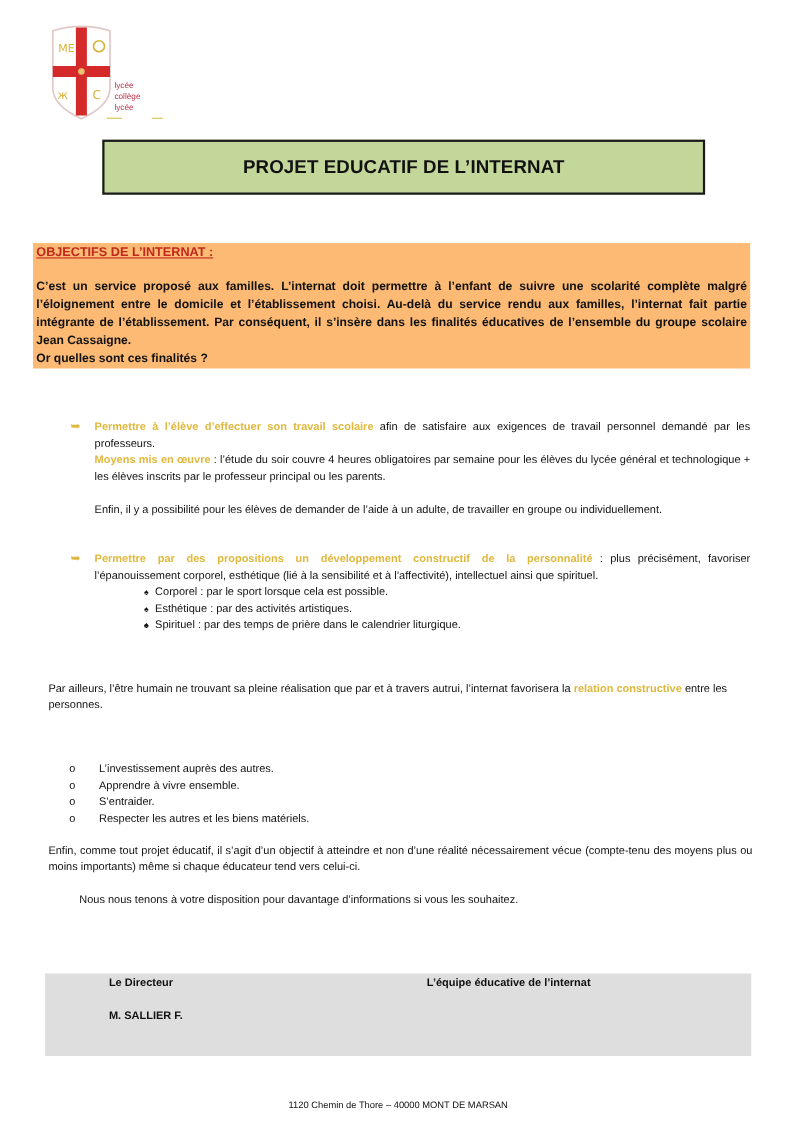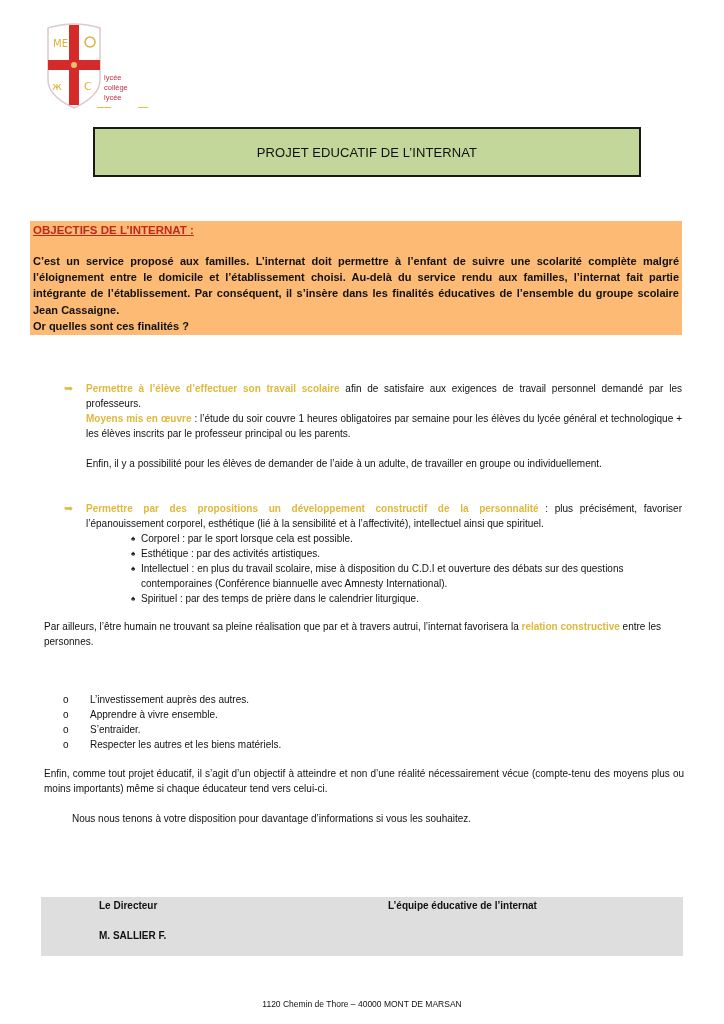--- a/index.html
+++ b/index.html
@@ -9,21 +9,21 @@
   }
   .logo { position: absolute; left: 44px; top: 22px; width: 110px; height: 90px; }
   .logo-words { position: absolute; left: 104px; top: 73px; font-size: 7.5px; line-height: 10px; color: #b8344a; }
   .logo-line { position: absolute; height: 1px; background: #d9c24a; }
 
   .title-box {
     position: absolute; left: 93px; top: 127px; width: 548px; height: 50px;
     background: #c4d79b; border: 2px solid #1a1a1a; box-sizing: border-box;
     display: flex; align-items: center; justify-content: center;
   }
-  .title-box span { font-weight: normal; font-size: 13px; letter-spacing: 0.1px; }
+  .title-box span { font-weight: bold; font-size: 17px; letter-spacing: 0.1px; }
 
   .objectifs {
     position: absolute; left: 30px; top: 221px; width: 652px; height: 114px;
     background: #fdba74;
   }
   .obj-heading {
     position: absolute; left: 3px; top: 3px; font-size: 11.5px; font-weight: bold;
     color: #c0281e; text-decoration: underline;
   }
   .obj-text {
@@ -36,23 +36,22 @@
   .gold { color: #e0b83c; font-weight: bold; }
   .arrow-icon { position: absolute; left: -22px; top: 0px; color: #e0b83c; font-size: 11px; }
   .sub-list { list-style: none; margin: 0; padding: 0; }
   .sub-list li { position: relative; padding-left: 10px; }
   .sub-list li .drop { position: absolute; left: 0; top: 0; font-size: 8px; }
   .circle-list { list-style: none; margin: 0; padding: 0; }
   .circle-list li { position: relative; padding-left: 30px; }
   .circle-list li .o { position: absolute; left: 3px; top: 0; }
 
   .sign-box {
-    position: absolute; left: 41px; top: 885px; width: 642px; height: 59px;
+    position: absolute; left: 41px; top: 885px; width: 642px; height: 75px;
     background: #dedede;
-    margin-top: 12px;
   }
   .sign-box .t { position: absolute; font-size: 10px; font-weight: bold; }
   .footer { position: absolute; top: 999px; left: 0; width: 724px; text-align: center; font-size: 8.5px; }
 </style>
 </head>
 <body>
 
 <div class="logo">
   <svg width="60" height="90" viewBox="0 0 60 90">
     <path d="M4 6 Q30 -2 56 6 L56 58 Q56 74 30 86 Q4 74 4 58 Z" fill="#fff" stroke="#e0c8c8" stroke-width="1.5"></path>
@@ -81,33 +80,33 @@
   <div class="obj-heading">OBJECTIFS DE L’INTERNAT :</div>
   <div class="obj-text">
     <span>C’est un service proposé aux familles. L’internat doit permettre à l’enfant de suivre une scolarité complète malgré l’éloignement entre le domicile et l’établissement choisi. Au-delà du service rendu aux familles, l’internat fait partie intégrante de l’établissement. Par conséquent, il s’insère dans les finalités éducatives de l’ensemble du groupe scolaire Jean Cassaigne.</span><br>
     <span>Or quelles sont ces finalités ?</span>
   </div>
 </div>
 
 <div class="sec body-text" style="left:86px; top:381px; width:596px; text-align:justify;">
   <span class="arrow-icon">➥</span>
   <span class="gold">Permettre à l’élève d’effectuer son travail scolaire</span><span> afin de satisfaire aux exigences de travail personnel demandé par les professeurs.</span><br>
-  <span class="gold">Moyens mis en œuvre</span><span> : l’étude du soir couvre 1 heures obligatoires par semaine pour les élèves du lycée général et technologique + les élèves inscrits par le professeur principal ou les parents.</span><br>
+  <span class="gold">Moyens mis en œuvre</span><span> : l’étude du soir couvre 4 heures obligatoires par semaine pour les élèves du lycée général et technologique + les élèves inscrits par le professeur principal ou les parents.</span><br>
   <br>
   <span>Enfin, il y a possibilité pour les élèves de demander de l’aide à un adulte, de travailler en groupe ou individuellement.</span>
 </div>
 
 <div class="sec body-text" style="left:86px; top:501px; width:596px; text-align:justify;">
   <span class="arrow-icon">➥</span>
   <span class="gold" style="word-spacing:4px;">Permettre par des propositions un développement constructif de la personnalité</span><span> : plus précisément, favoriser l’épanouissement corporel, esthétique (lié à la sensibilité et à l’affectivité), intellectuel ainsi que spirituel.</span>
 </div>
 <ul class="sec sub-list body-text" style="left:131px; top:531px; width:520px;">
   <li><span class="drop">♠</span><span>Corporel : par le sport lorsque cela est possible.</span></li>
   <li><span class="drop">♠</span><span>Esthétique : par des activités artistiques.</span></li>
-  <li><span class="drop">♠</span><span>Intellectuel : en plus du travail scolaire, mise à disposition du C.D.I et ouverture des débats sur des questions contemporaines (Conférence biannuelle avec Amnesty International).</span></li>
+  <li><span class="drop">♠</span></li>
   <li><span class="drop">♠</span><span>Spirituel : par des temps de prière dans le calendrier liturgique.</span></li>
 </ul>
 
 <div class="sec body-text" style="left:44px; top:619px; width:640px;">
   <span>Par ailleurs, l’être humain ne trouvant sa pleine réalisation que par et à travers autrui, l’internat favorisera la </span><span class="gold">relation constructive</span><span> entre les personnes.</span><br>
 </div>
 
 <ul class="sec circle-list body-text" style="left:60px; top:692px; width:600px;">
   <li><span class="o">o</span><span>L’investissement auprès des autres.</span></li>
   <li><span class="o">o</span><span>Apprendre à vivre ensemble.</span></li>

